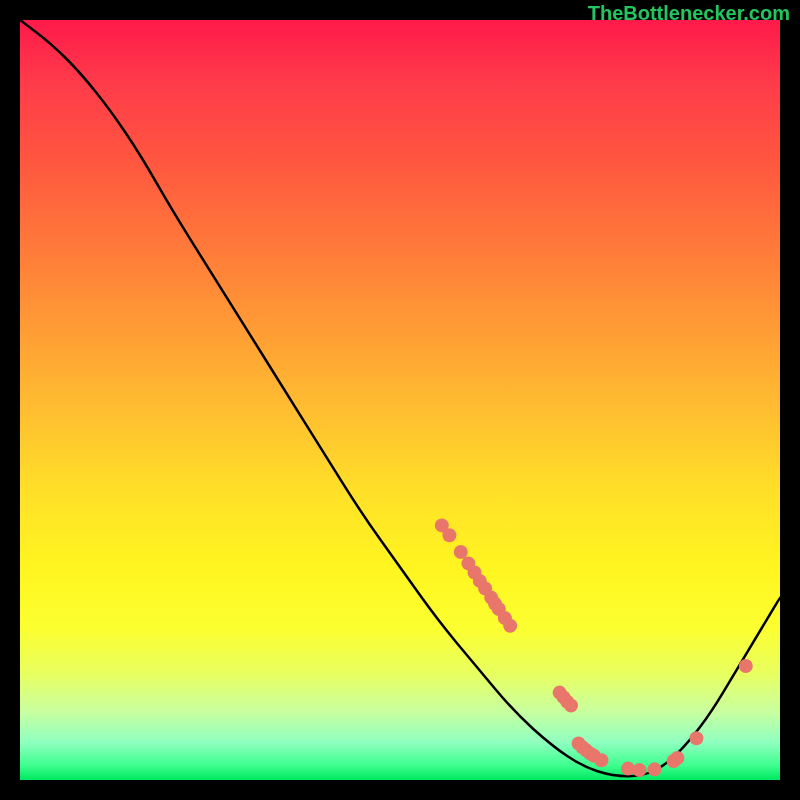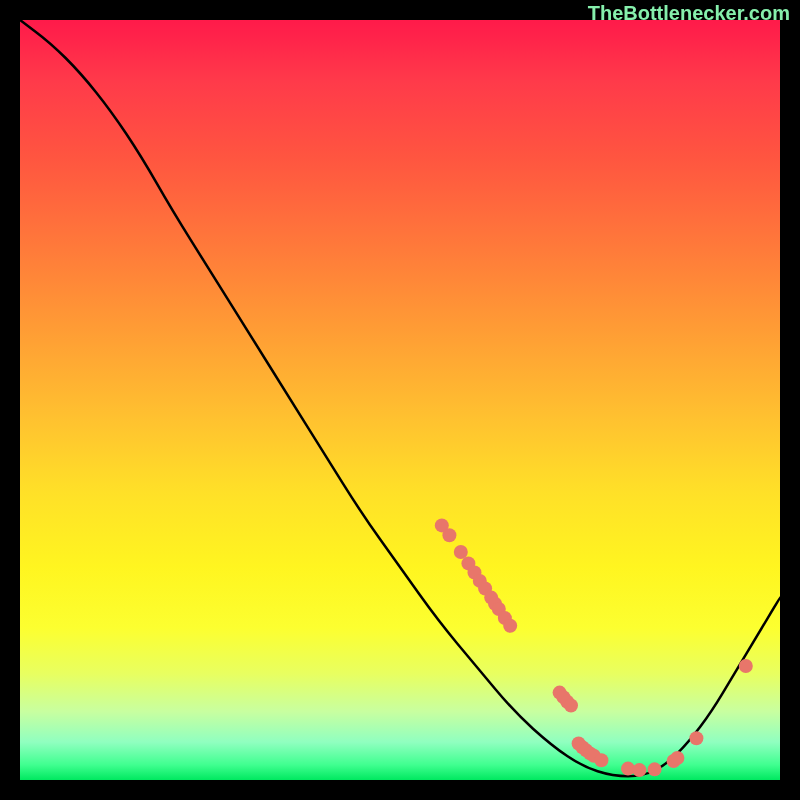--- a/index.html
+++ b/index.html
@@ -8,21 +8,21 @@
     height: 800px;
     background: #000;
     position: relative;
     font-family: Arial, sans-serif;
     overflow: hidden;
   }
   .watermark {
     position: absolute;
     top: 2px;
     right: 10px;
-    color: #86efac;
+    color: #22c55e;
     font-size: 20px;
     font-weight: bold;
     z-index: 10;
   }
   .plot-area {
     position: absolute;
     left: 20px;
     top: 20px;
     width: 760px;
     height: 760px;

